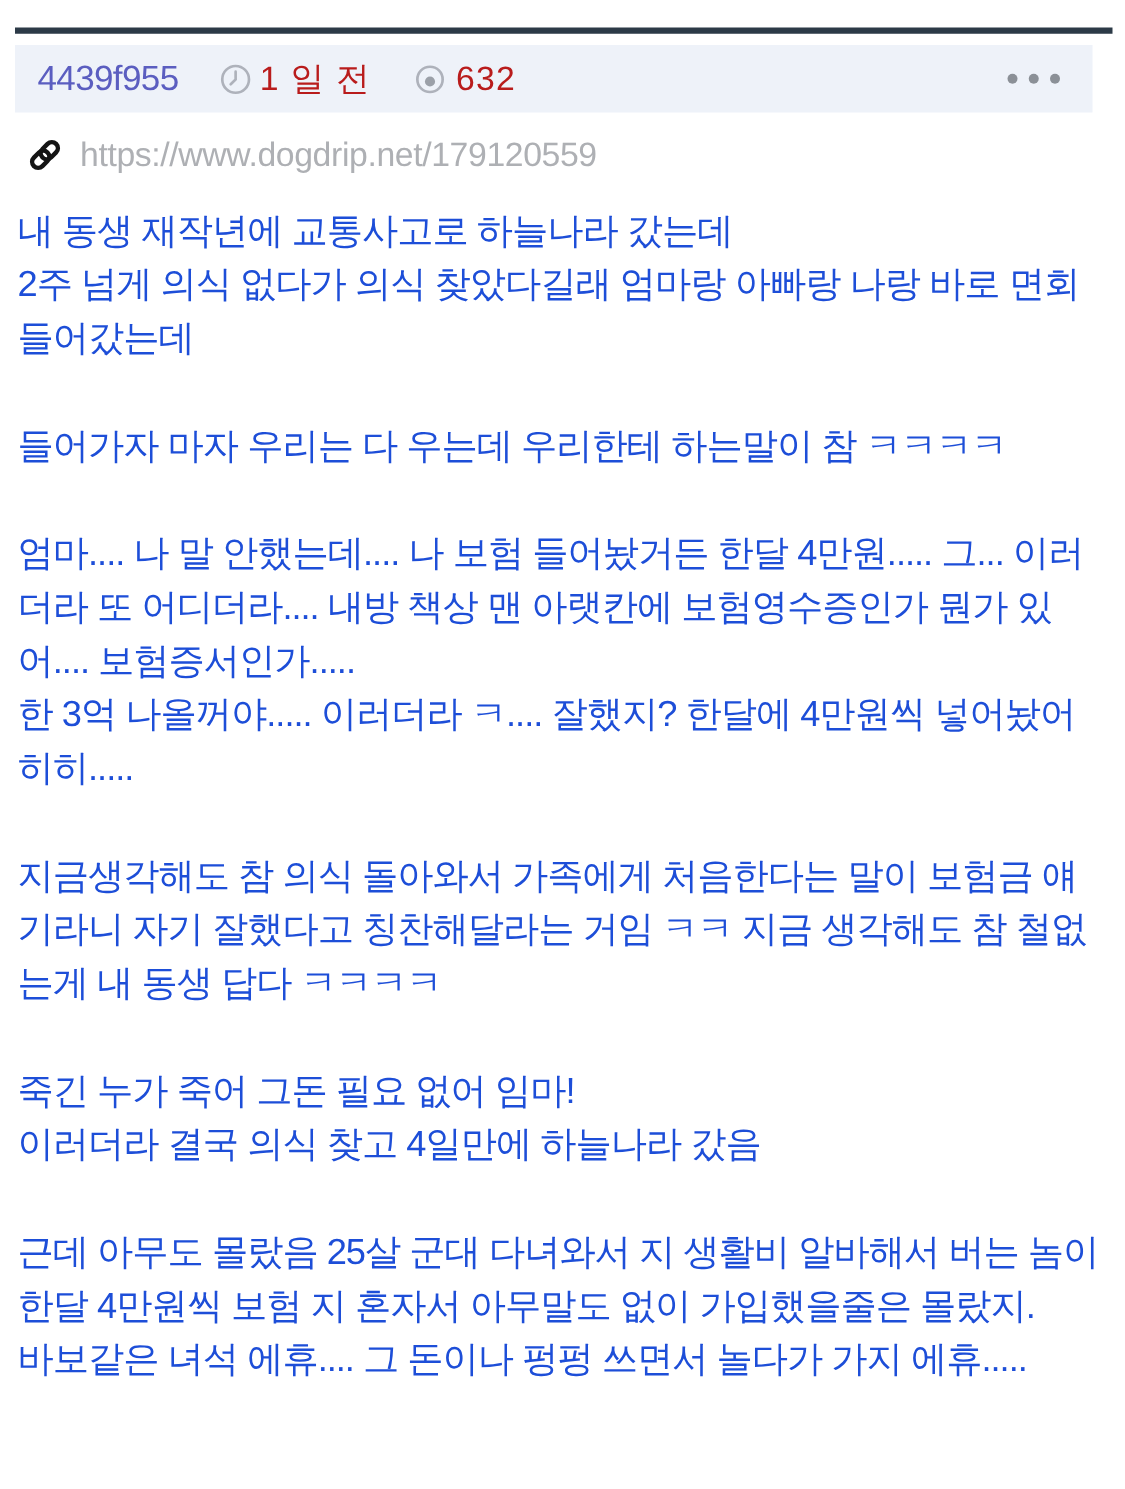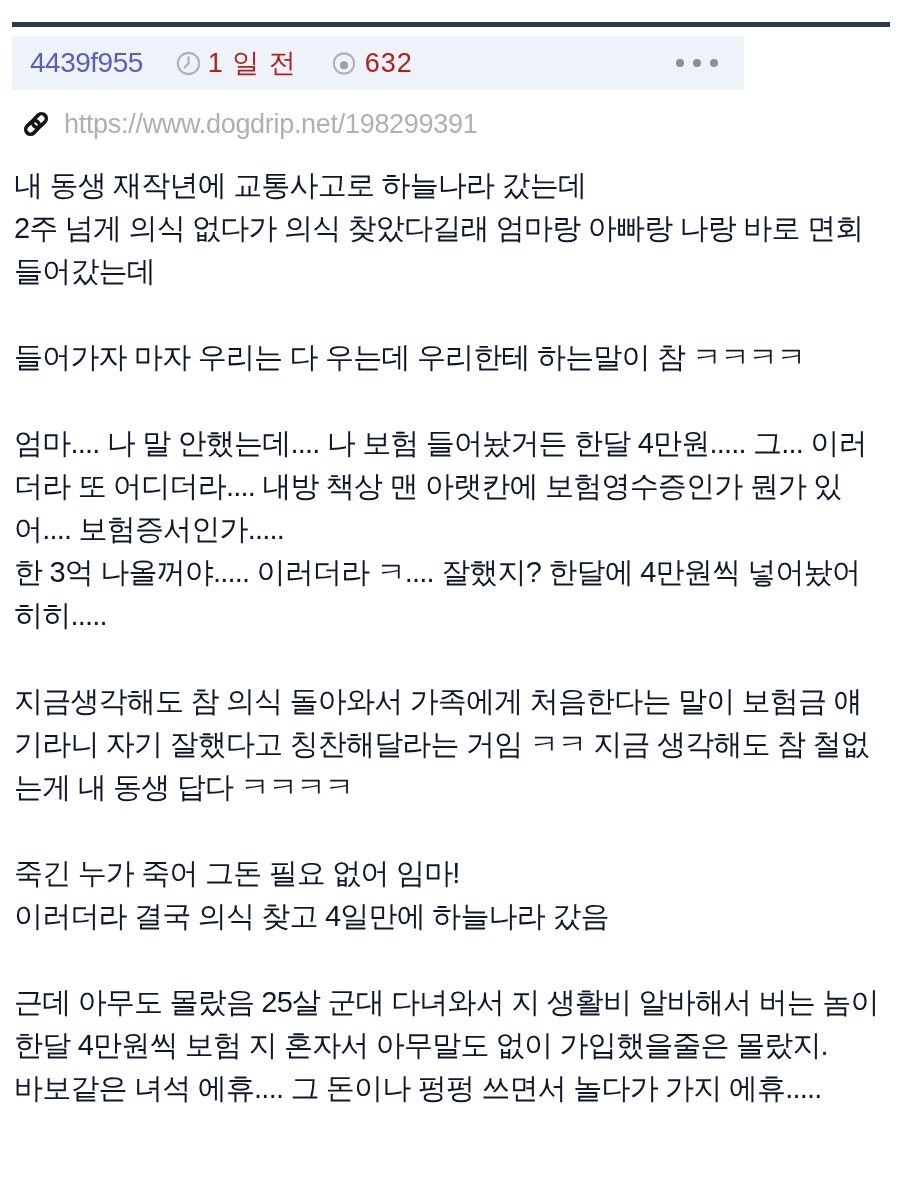--- a/index.html
+++ b/index.html
@@ -24,21 +24,21 @@
 
   .divider {
     margin-top: 14px;
     height: 5px;
     background: #2c3a47;
     width: 878px;
   }
 
   .meta-bar {
     margin-top: 9px;
-    width: 732px;
+    width: 862px;
     height: 54px;
     background: #eef2f9;
     display: flex;
     align-items: center;
     padding: 0 24px 0 18px;
   }
   .author {
     font-size: 28px;
     color: #5b5ec0;
     font-weight: 500;
@@ -86,21 +86,21 @@
   .post-body {
     margin-top: 24px;
     padding-left: 2px;
     width: 874px;
   }
   .para {
     white-space: pre-wrap;
     font-size: 29px;
     line-height: 43px;
     letter-spacing: -0.8px;
-    color: #0f172a;
+    color: #1d4ed8;
     margin-bottom: 43px;
     word-break: break-all;
   }
   .para:last-child { margin-bottom: 0; }
 </style>
 </head>
 <body>
 
 <div class="page">
 
@@ -141,21 +141,21 @@
 
   <div class="link-row">
     <span>
       <svg width="32" height="32" viewBox="0 0 24 24" fill="none" stroke="#141414" stroke-width="2.7" stroke-linecap="round">
         <g transform="rotate(-45 12 12)">
           <rect x="2.6" y="8.4" width="11.5" height="7.2" rx="3.6"></rect>
           <rect x="9.9" y="8.4" width="11.5" height="7.2" rx="3.6"></rect>
         </g>
       </svg>
     </span>
-    <a class="link-url" href="#">https://www.dogdrip.net/198299391</a>
+    <a class="link-url" href="#">https://www.dogdrip.net/179120559</a>
   </div>
 
   <div class="post-body">
       <p class="para">내 동생 재작년에 교통사고로 하늘나라 갔는데
 2주 넘게 의식 없다가 의식 찾았다길래 엄마랑 아빠랑 나랑 바로 면회 들어갔는데</p>
       <p class="para">들어가자 마자 우리는 다 우는데 우리한테 하는말이 참 ㅋㅋㅋㅋ</p>
       <p class="para">엄마.... 나 말 안했는데.... 나 보험 들어놨거든 한달 4만원..... 그... 이러더라 또 어디더라.... 내방 책상 맨 아랫칸에 보험영수증인가 뭔가 있어.... 보험증서인가.....
 한 3억 나올꺼야..... 이러더라 ㅋ.... 잘했지? 한달에 4만원씩 넣어놨어 히히.....</p>
       <p class="para">지금생각해도 참 의식 돌아와서 가족에게 처음한다는 말이 보험금 얘기라니 자기 잘했다고 칭찬해달라는 거임 ㅋㅋ 지금 생각해도 참 철없는게 내 동생 답다 ㅋㅋㅋㅋ</p>
       <p class="para">죽긴 누가 죽어 그돈 필요 없어 임마!

